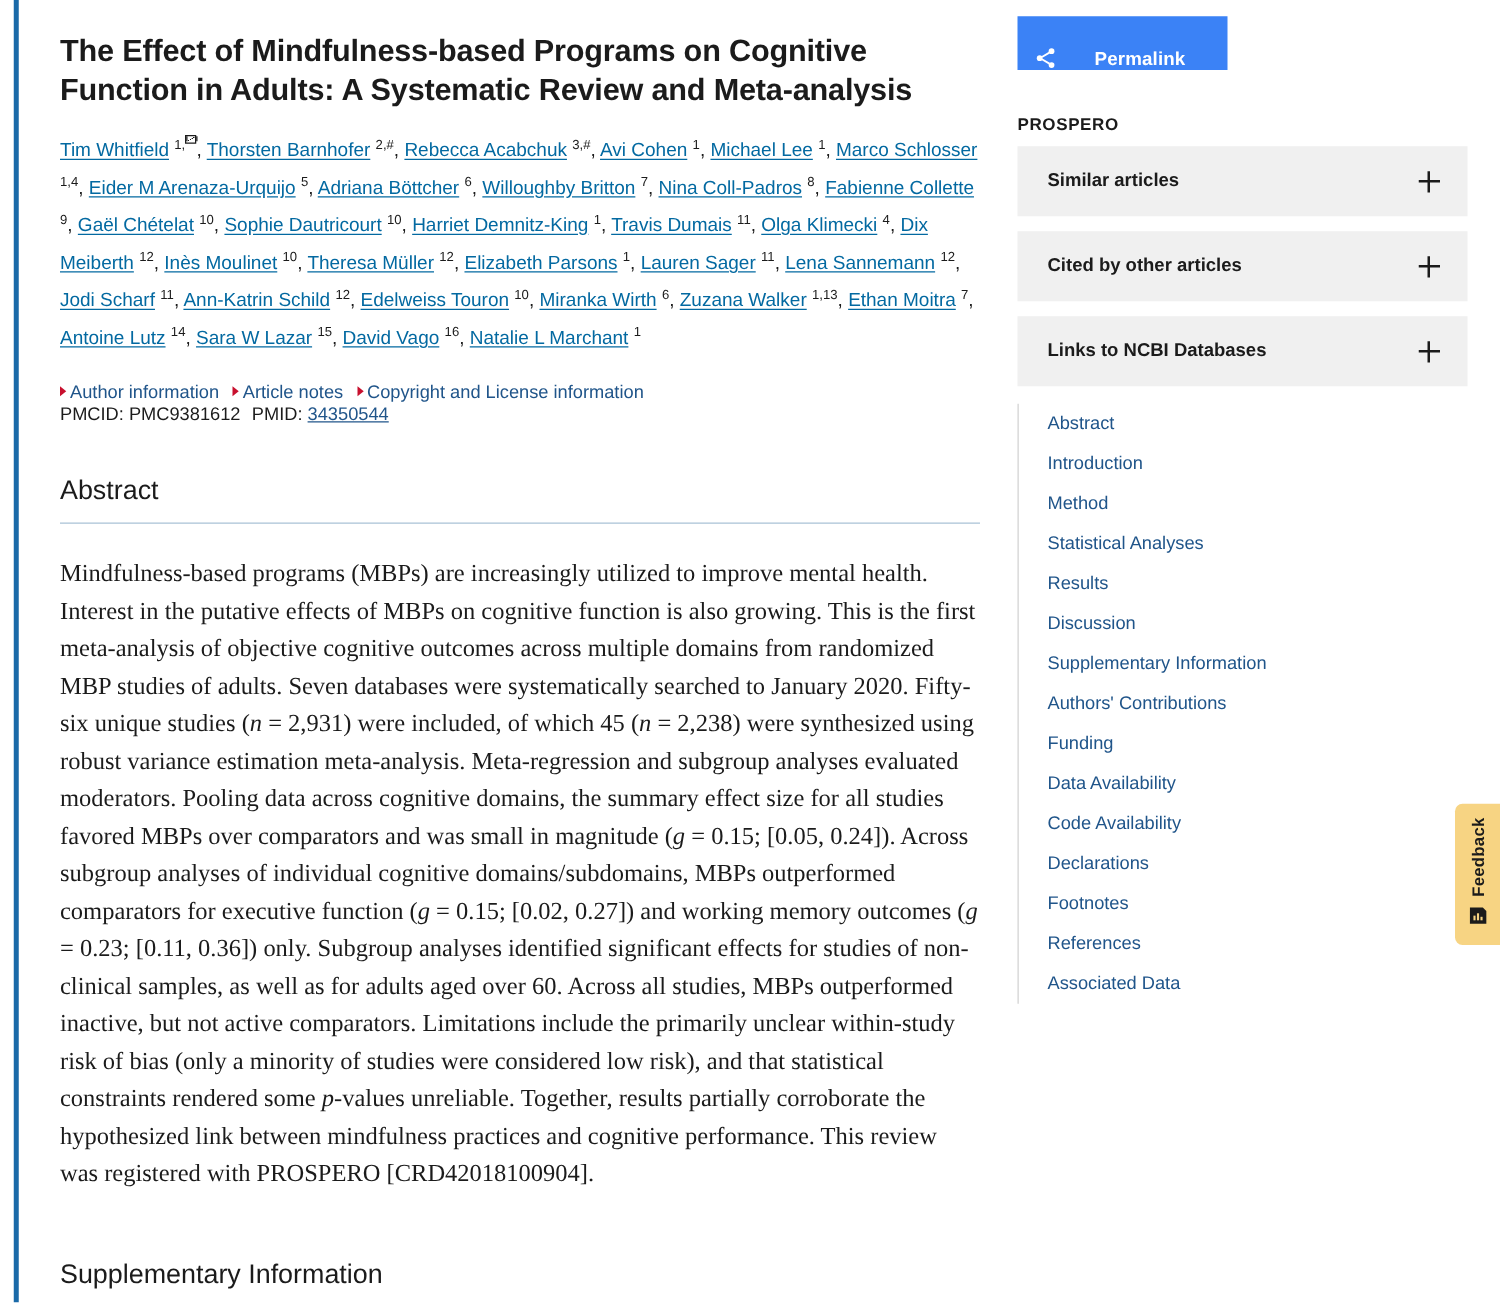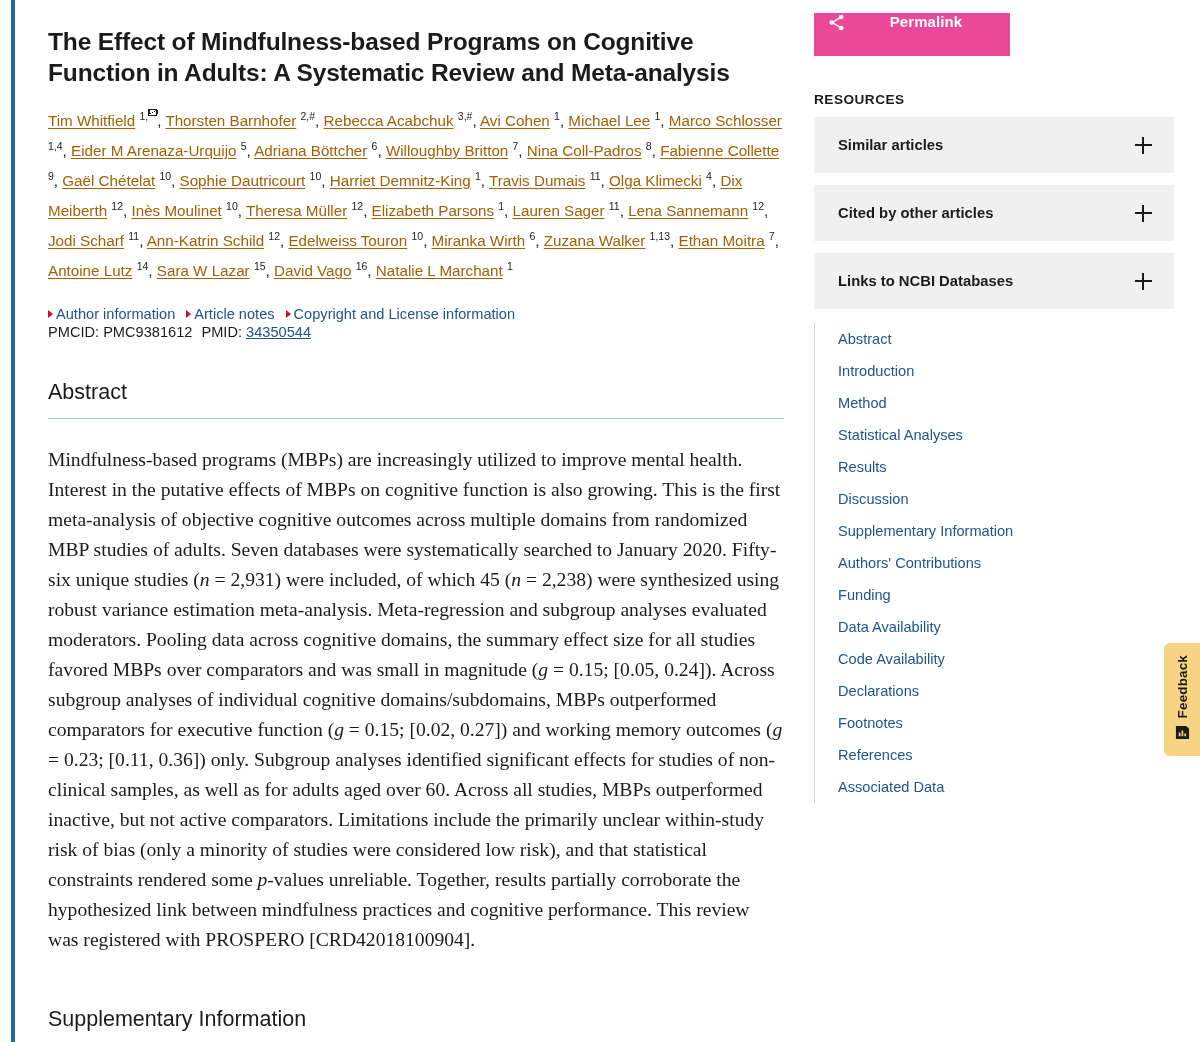--- a/index.html
+++ b/index.html
@@ -43,21 +43,21 @@
   }
 
   .authors {
     margin-top: 18px;
     font-size: 15.2px;
     line-height: 30px;
     color: #1b1b1b;
     width: 735px;
   }
   .authors a {
-    color: #a16207;
+    color: #0369a1;
     text-decoration: underline;
     text-underline-offset: 2px;
   }
   .authors sup {
     font-size: 10.5px;
     vertical-align: super;
     line-height: 0;
     color: #1b1b1b;
     text-decoration: none;
     display: inline;
@@ -140,23 +140,23 @@
   }
 
   
   .sidebar {
     position: absolute;
     left: 814px; top: 0; width: 360px;
   }
 
   .permalink-btn {
     display: flex;
-    align-items: flex-start;
-    width: 196px; height: 43px;
-    background: #ec4899;
+    align-items: flex-end;
+    width: 168px; height: 43px;
+    background: #3b82f6;
     border: none;
     color: #fff;
     cursor: pointer;
     margin-top: 13px;
     padding: 0;
   }
   .permalink-btn .share-ico {
     width: 44px;
     display: flex;
     align-items: center;
@@ -297,21 +297,21 @@
         <svg width="19" height="19" viewBox="0 0 24 24" aria-hidden="true">
           <circle cx="18" cy="5" r="2.9" fill="#ffffff"></circle>
           <circle cx="18" cy="19" r="2.9" fill="#ffffff"></circle>
           <circle cx="6" cy="12" r="2.9" fill="#ffffff"></circle>
           <path d="M8.3 10.8 L15.8 6.4 M8.3 13.2 L15.8 17.6" stroke="#ffffff" stroke-width="1.9" fill="none"></path>
         </svg>
       </span>
       <span class="plabel">Permalink</span>
     </button>
 
-    <div class="side-cap">RESOURCES</div>
+    <div class="side-cap">PROSPERO</div>
 
     <div class="accordion">
       <div class="acc-item">
         <span class="acc-label">Similar articles</span>
         <span class="plus"></span>
       </div>
       <div class="acc-item">
         <span class="acc-label">Cited by other articles</span>
         <span class="plus"></span>
       </div>

